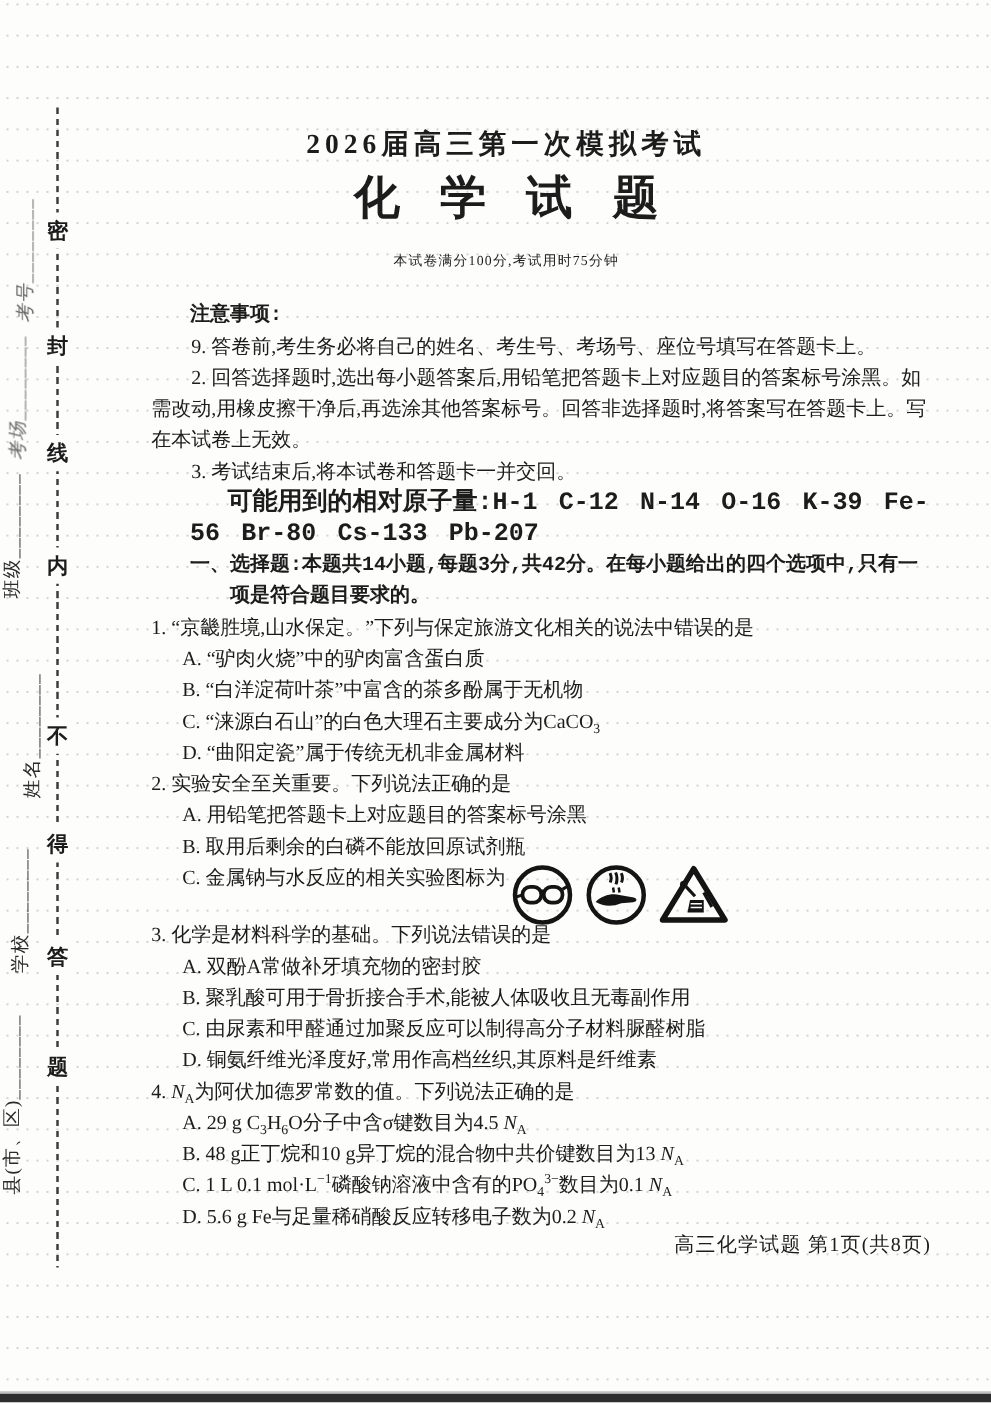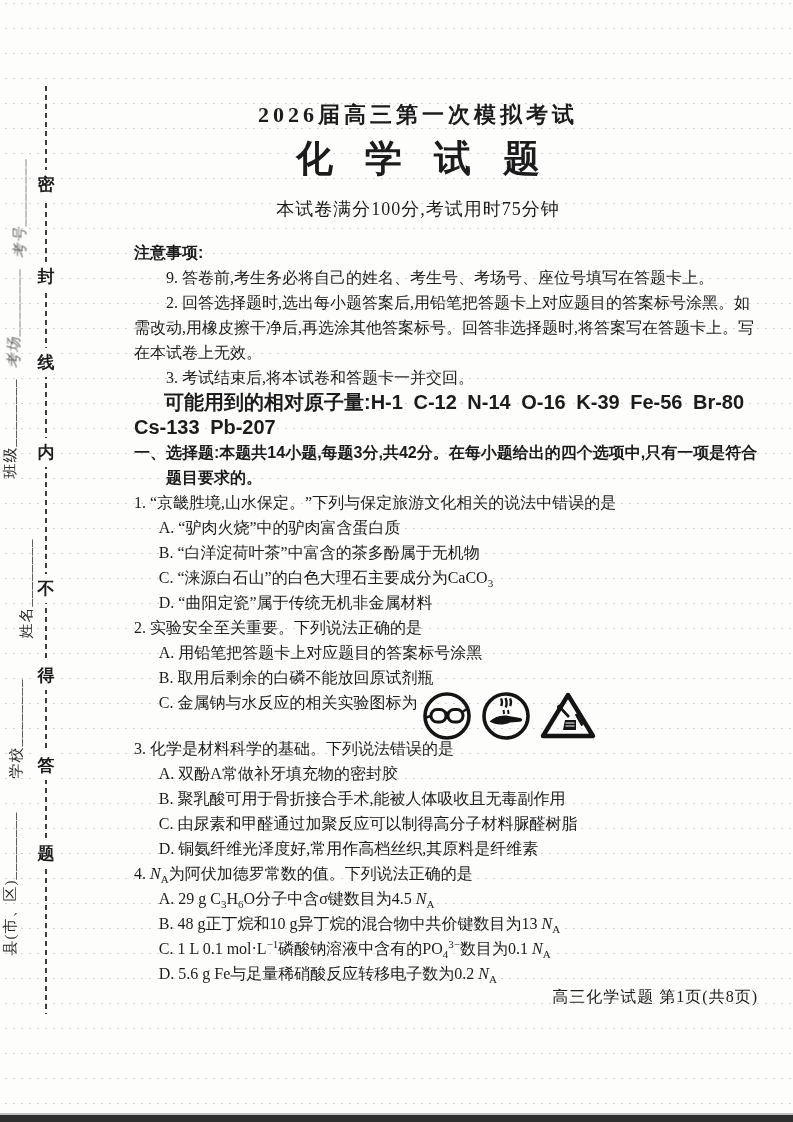--- a/index.html
+++ b/index.html
@@ -30,30 +30,30 @@
   }
   .margin-label{
     position:absolute;white-space:nowrap;font-size:15px;color:#2a2a2a;
     transform:rotate(-90deg);transform-origin:center center;
     text-align:center;letter-spacing:1px;
     font-family:"Liberation Serif",serif;
   }
   .margin-label.hand{font-style:italic;opacity:.72;filter:blur(.3px);}
 
   
-  .content{position:absolute;left:134px;top:100px;width:624px;}
+  .content{position:absolute;left:121px;top:100px;width:624px;}
   .hdr{text-align:center;position:relative;left:-28px;}
   .exam-session{font-size:22px;font-weight:700;letter-spacing:4px;line-height:30px;}
   .subject-title{
     font-size:37px;font-weight:800;line-height:46px;margin-top:6px;
     letter-spacing:32px;text-indent:32px; 
   }
-  .paper-info{font-size:18px;line-height:24px;margin-top:15px;letter-spacing:1px;text-align:center;}
+  .paper-info{font-size:11px;line-height:24px;margin-top:15px;letter-spacing:1px;text-align:center;}
 
-  .sans-b{font-family:Liberation Sans, sans-serif;font-weight:700;}
+  .sans-b{font-family:Liberation Mono, monospace;font-weight:700;margin-left:31px;}
   .notice-title{font-size:16px;line-height:25px;margin-top:19px;}
   .para{font-size:16px;line-height:25px;text-indent:2em;}
   .atomic{font-size:20px;line-height:25px;text-indent:1.5em;word-spacing:5px;}
   .section-head{font-size:16px;line-height:25px;padding-left:2em;text-indent:-2em;}
 
   .stem{font-size:16px;line-height:25px;padding-left:1.4em;text-indent:-1.4em;}
   .opt{font-size:16px;line-height:25px;margin-left:1.55em;}
   .opt-flex{display:flex;align-items:flex-start;height:46px;}
   .icon-row{display:flex;align-items:center;gap:7px;margin-left:4px;}
   .icon-row svg{display:block;}

